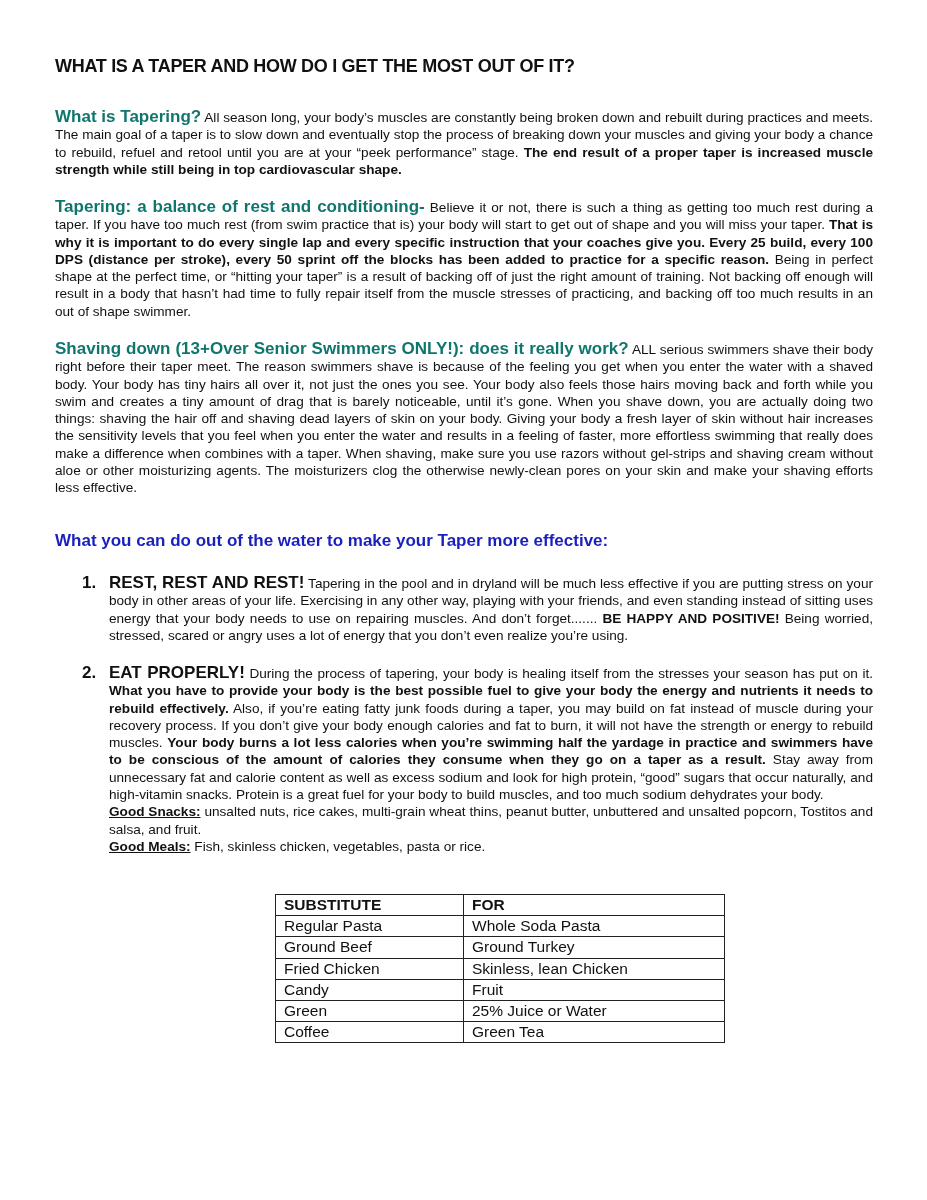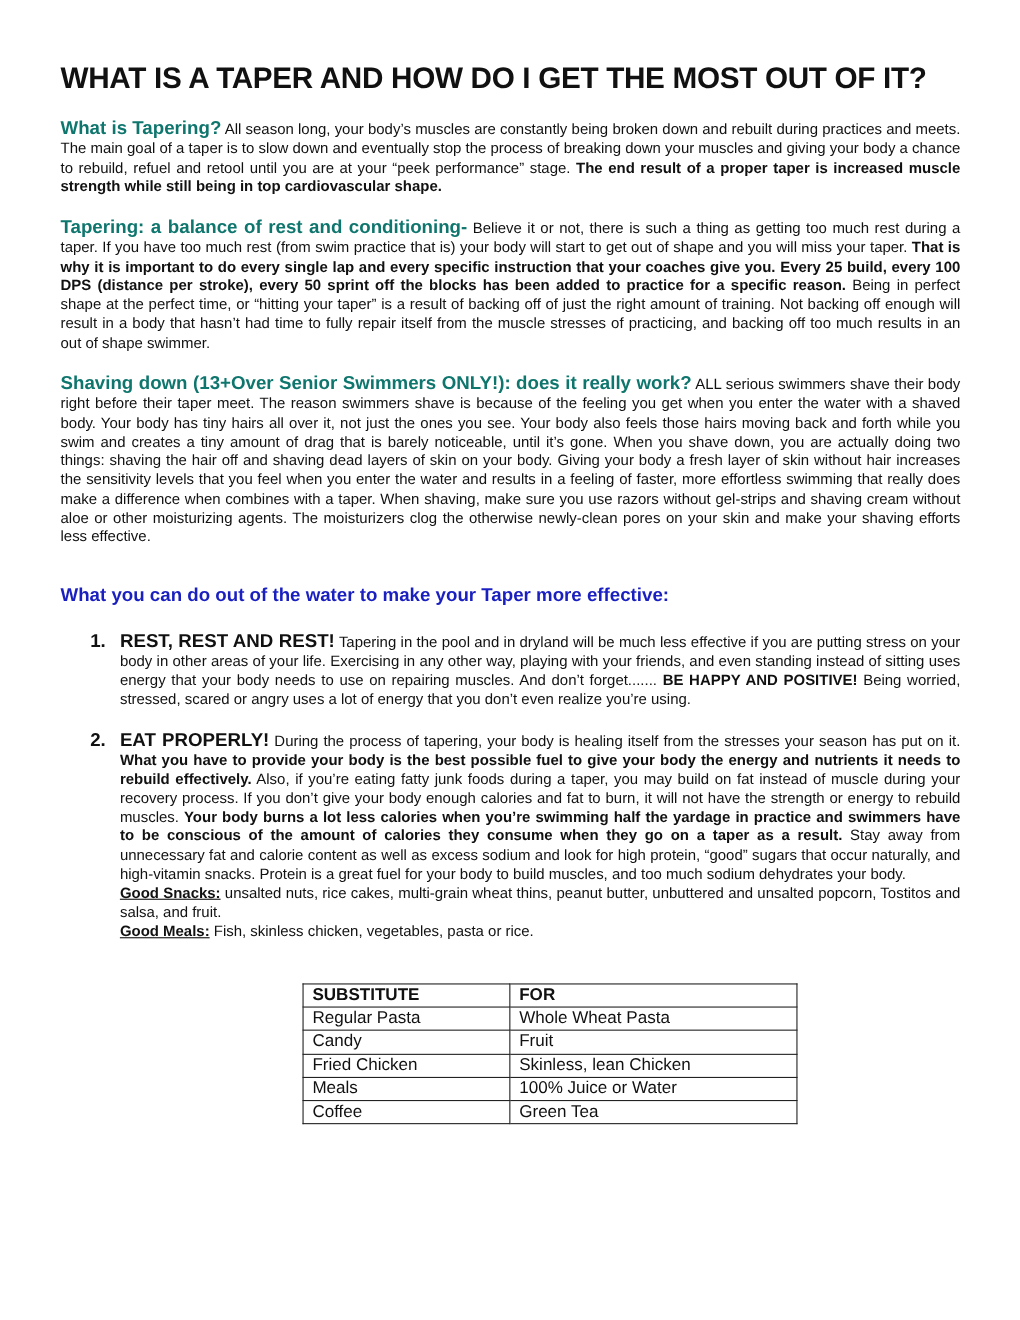--- a/index.html
+++ b/index.html
@@ -1,19 +1,19 @@
 <!DOCTYPE html>
 <html><head>
 <meta charset="utf-8">
 <style>
   html, body { margin:0; padding:0; background:#ffffff; }
   body { width:927px; height:1200px; position:relative; overflow:hidden;
          font-family:"Liberation Sans", sans-serif; color:#111; }
   .title { position:absolute; left:55px; top:56px; width:830px; margin:0;
-           font-size:27px; font-weight:bold; letter-spacing:-0.3px; white-space:nowrap; }
+           font-size:18px; font-weight:bold; letter-spacing:-0.3px; white-space:nowrap; }
   .para { position:absolute; left:55px; width:818px; margin:0; font-size:13.6px;
           line-height:17.3px; text-align:justify; }
   .h { color:#0f766e; font-weight:bold; font-size:17px; }
   .b { font-weight:bold; }
   .u { font-weight:bold; text-decoration:underline; }
   .sec-h { position:absolute; left:55px; top:531px; margin:0; color:#1a1fbf;
            font-weight:bold; font-size:17px;text-align:right; }
   .item { position:absolute; left:82px; width:791px; font-size:13.6px; line-height:17.3px; text-align:justify; }
   .item .num { position:absolute; left:0; top:0; font-weight:bold; font-size:17px; }
   .item .body { margin-left:27px; }
@@ -50,32 +50,36 @@
 <table class="sub">
   <thead>
     <tr>
       <th>SUBSTITUTE</th>
       <th>FOR</th>
     </tr>
   </thead>
   <tbody>
     <tr>
         <td>Regular Pasta</td>
-        <td>Whole Wheat Pasta</td>
+        <td>Whole Soda Pasta</td>
+      </tr>
+    <tr>
+        <td>Ground Beef</td>
+        <td>Ground Turkey</td>
+      </tr>
+    <tr>
+        <td>Fried Chicken</td>
+        <td>Skinless, lean Chicken</td>
       </tr>
     <tr>
         <td>Candy</td>
         <td>Fruit</td>
       </tr>
     <tr>
-        <td>Fried Chicken</td>
-        <td>Skinless, lean Chicken</td>
-      </tr>
-    <tr>
-        <td>Meals</td>
-        <td>100% Juice or Water</td>
+        <td>Green</td>
+        <td>25% Juice or Water</td>
       </tr>
     <tr>
         <td>Coffee</td>
         <td>Green Tea</td>
       </tr>
   </tbody>
 </table>
 
 </body></html>

